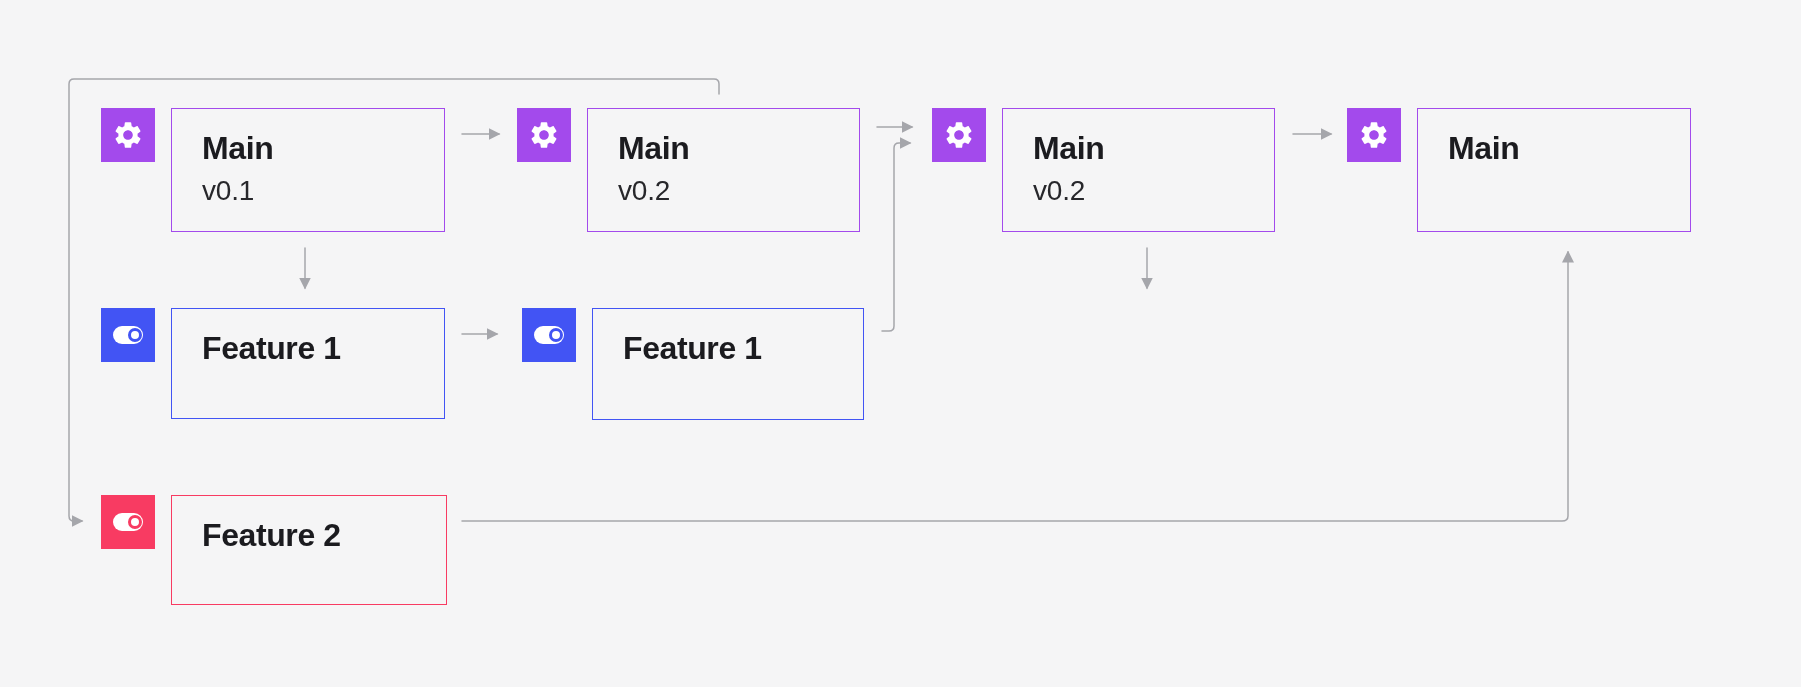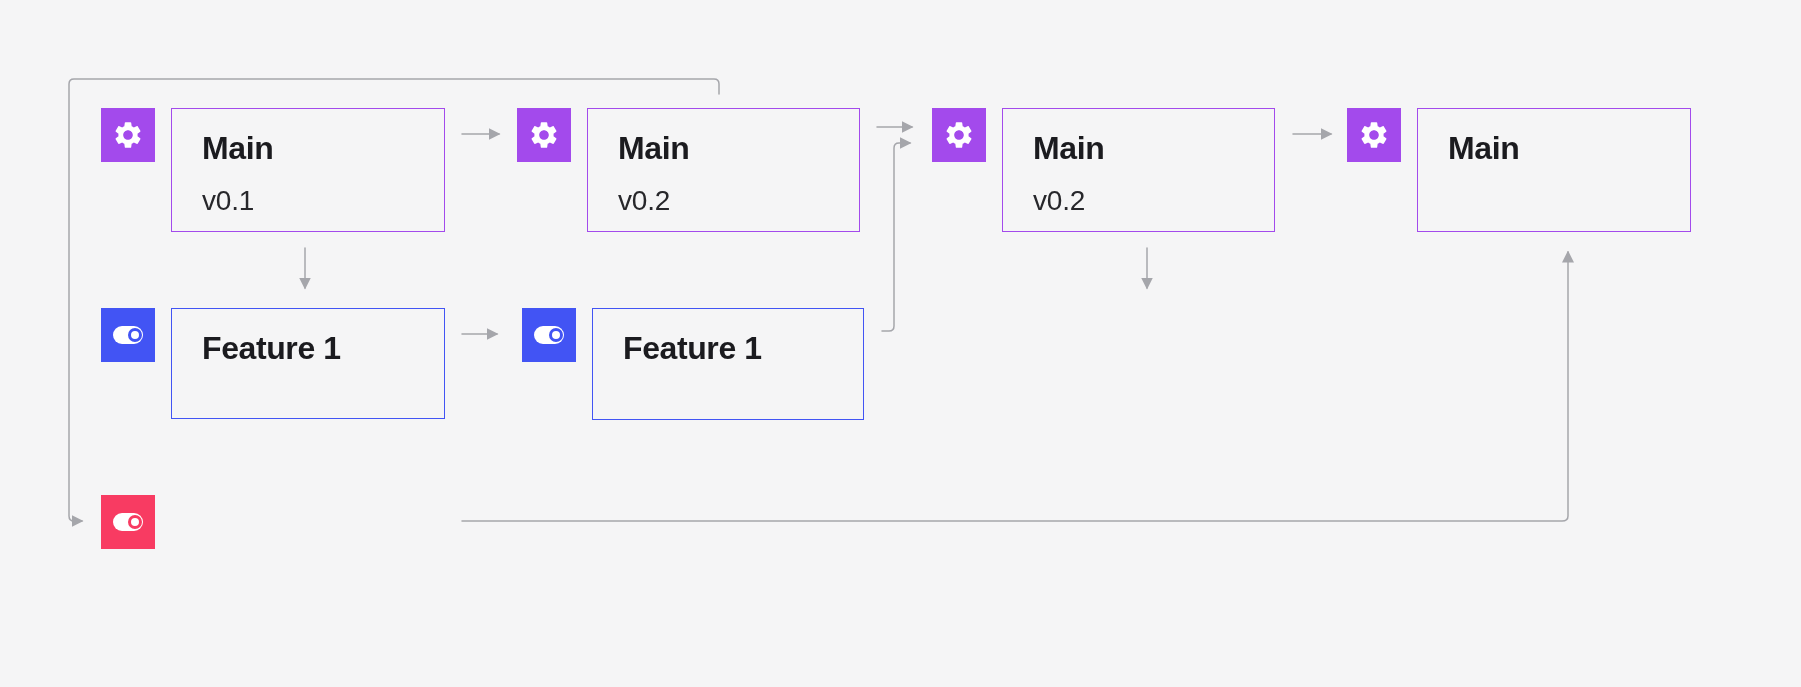--- a/index.html
+++ b/index.html
@@ -36,21 +36,21 @@
   }
   .title{
     font-size:32px;
     font-weight:700;
     line-height:38px;
     letter-spacing:-0.4px;
     color:#1b1b1f;
     white-space:nowrap;
   }
   .version{
-    margin-top:17px;
+    margin-top:7px;
     font-size:28px;
     font-weight:400;
     line-height:34px;
     letter-spacing:-0.2px;
     color:#27272b;
     white-space:nowrap;
   }
   .type-main{--accent:#a34aec;}
   .type-feature-blue{--accent:#4254f4;}
   .type-feature-pink{--accent:#f83b62;}
@@ -165,15 +165,19 @@
       <div class="version"></div>
     </div>
   </div>
 
   <div class="node type-feature-pink" style="left:101px;top:495px">
     <div class="tile">
       <div class="toggle-pill">
         <div class="toggle-knob"></div>
       </div>
     </div>
+    <div class="box" style="width:276px;height:110px">
+      <div class="title">Feature 2</div>
+      <div class="version"></div>
+    </div>
   </div>
 
 </div>
 
 </body></html>

